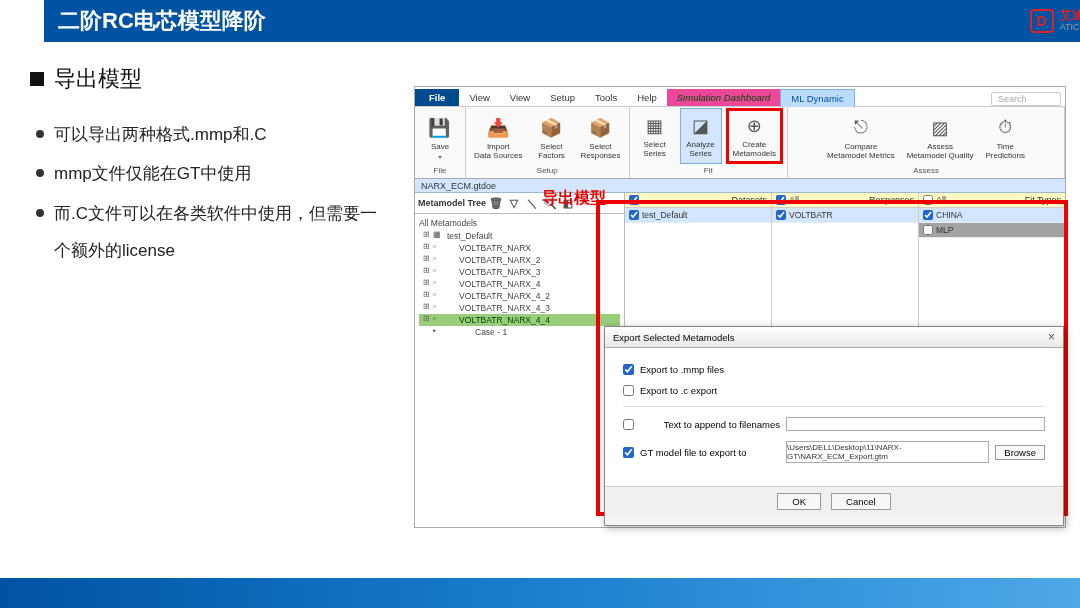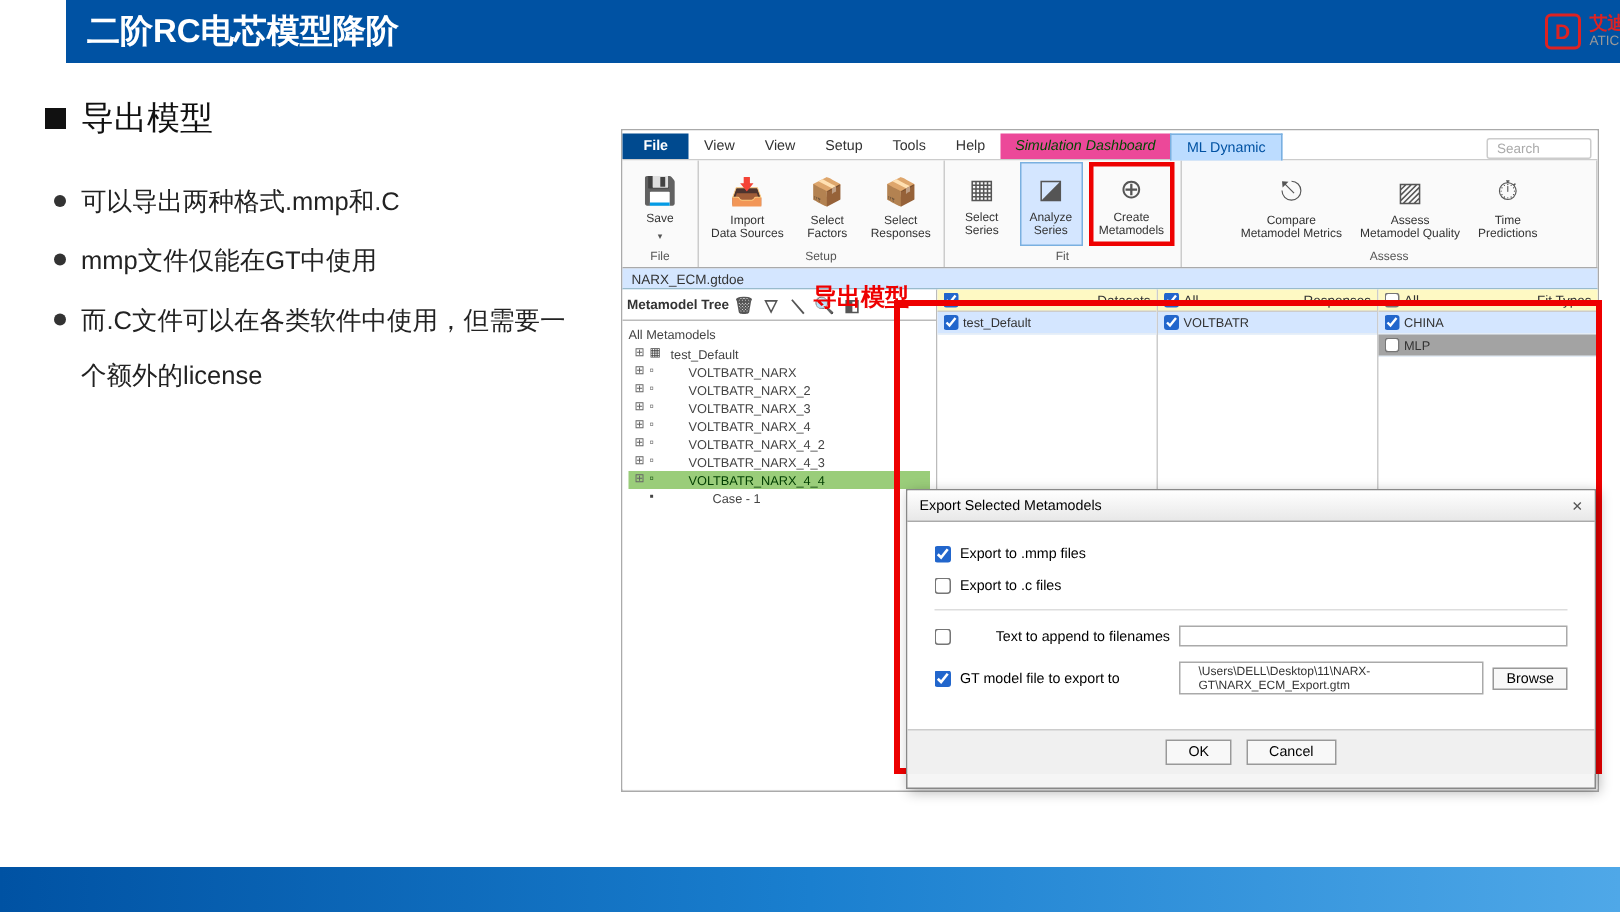--- a/index.html
+++ b/index.html
@@ -95,21 +95,21 @@
 .dialog { position: absolute; left: 604px; top: 312px; width: 460px; height: 200px;
   background: #f5f5f5; border: 1px solid #888; box-shadow: 2px 2px 8px rgba(0,0,0,.3);
   z-index: 6; font-size: 9.5px; margin-top: 14px;}
 .dlg-title { background: linear-gradient(#fff,#e8e8e8); border-bottom: 1px solid #aaa;
   padding: 3px 8px; display: flex; justify-content: space-between; align-items: center;}
 .dlg-close { cursor: pointer; font-size: 12px; color: #555;}
 .dlg-body { padding: 16px 18px 4px; background: #fff; height: 138px;
   display: flex; flex-direction: column; gap: 10px;}
 .dlg-row { display: flex; align-items: center; gap: 6px;}
 .dlg-row input[type=checkbox] { width: 11px; height: 11px;}
-.dlg-row .fld { border: 1px solid #aaa; padding: 1px 12px; font-size: 9px; color: #333;}
+.dlg-row .fld { border: 1px solid #aaa; padding: 1px 0; font-size: 9px; color: #333;}
 .dlg-btns { display: flex; justify-content: center; gap: 10px; padding: 6px;
   border-top: 1px solid #ccc; background: #f0f0f0;}
 .dlg-btn { border: 1px solid #999; background: #f8f8f8; padding: 2px 14px;
   font-size: 9.5px; cursor: pointer;}
 .chk-blue { accent-color: #2266cc; }
 
 .footer { position: absolute; left: 0; bottom: 0; width: 100%; height: 30px;
   background: linear-gradient(90deg, #0052a3 0%, #1a7fcf 50%, #4fa8e8 100%);}
 </style>
 </head>
@@ -307,21 +307,21 @@
     <span>Export Selected Metamodels</span>
     <span class="dlg-close">×</span>
   </div>
   <div class="dlg-body">
     <div class="dlg-row">
       <input type="checkbox" class="chk-blue" checked="" style="">
       <span>Export to .mmp files</span>
     </div>
     <div class="dlg-row">
       <input type="checkbox" style="">
-      <span>Export to .c files</span>
+      <span>Export to .c export</span>
     </div>
     <div style="border-top:1px solid #ddd;"></div>
     <div class="dlg-row">
       <input type="checkbox" style="">
       <span style="width:140px;text-align:right;">Text to append to filenames</span>
       <span class="fld" style="flex:1;">&nbsp;</span>
     </div>
     <div class="dlg-row">
       <input type="checkbox" class="chk-blue" checked="" style="">
       <span style="width:140px;">GT model file to export to</span>

